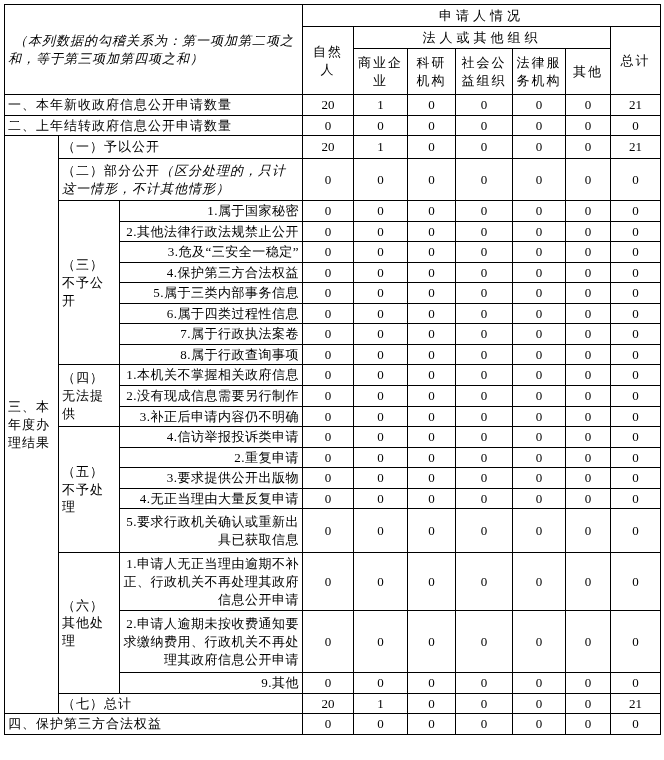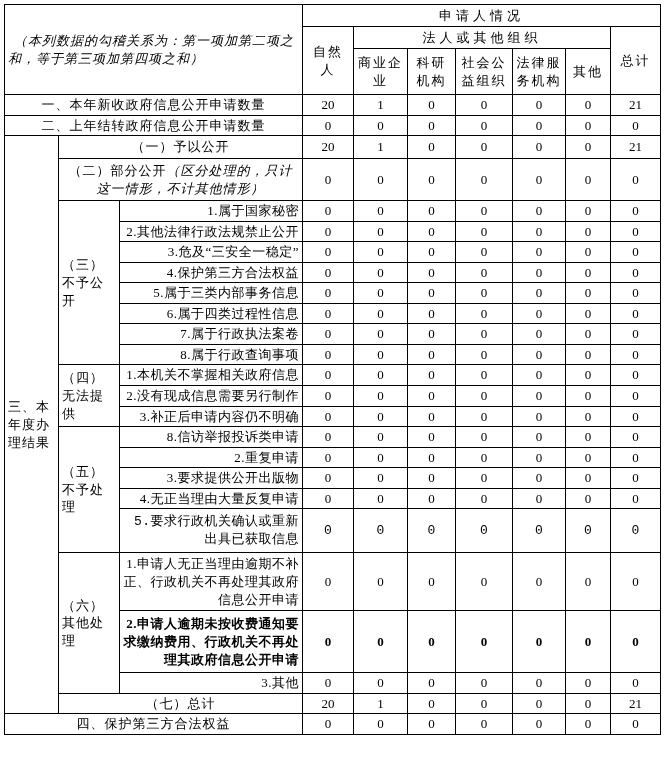--- a/index.html
+++ b/index.html
@@ -46,21 +46,21 @@
     font-size: 12px;
     line-height: 2.0;
     letter-spacing: 1px;
     padding: 4px 6px 4px 8px;
     text-indent: 6px;
     vertical-align: middle;
   }
   
   td.lbl {
     letter-spacing: 1px;
-    text-align: center;
+    text-align: left;
   }
   td.sub {
     letter-spacing: 0.5px;
     text-align: right;
     line-height: 1.5;
   }
   td.cat {
     letter-spacing: 1px;
     text-align: left;
     line-height: 1.7;
@@ -80,23 +80,23 @@
   .kai {
     font-style: italic;
   }
   
   tr.h1  { height: 22px; }
   tr.h2  { height: 22px; }
   tr.h3  { height: 46px; }
   tr.r   { height: 19px; }
   tr.r1a { height: 23px; }
   tr.r2l { height: 42px; margin-left: 30px; }
-  tr.r2b { height: 44px; font-family: Liberation Mono, monospace; }
+  tr.r2b { height: 44px; }
   tr.r3a { height: 58px; }
-  tr.r3b { height: 62px; font-weight: bold; }
+  tr.r3b { height: 62px; }
 </style>
 </head>
 <body>
 
 <div class="page">
 <table class="stats">
   <colgroup>
     <col style="width:54px">
         <col style="width:61px">
         <col style="width:183px">
@@ -281,21 +281,21 @@
     <td class="num">0</td>
     <td class="num">0</td>
     <td class="num">0</td>
     <td class="num">0</td>
     <td class="num">0</td>
     <td class="num">0</td>
   </tr>
 
   <tr class="r">
     <td class="cat" rowspan="5">（五）不予处理</td>
-    <td class="sub">8.信访举报投诉类申请</td>
+    <td class="sub">4.信访举报投诉类申请</td>
     <td class="num">0</td>
     <td class="num">0</td>
     <td class="num">0</td>
     <td class="num">0</td>
     <td class="num">0</td>
     <td class="num">0</td>
     <td class="num">0</td>
   </tr>
   <tr class="r">
     <td class="sub">2.重复申请</td>
@@ -353,21 +353,21 @@
     <td class="sub">2.申请人逾期未按收费通知要求缴纳费用、行政机关不再处理其政府信息公开申请</td>
     <td class="num">0</td>
     <td class="num">0</td>
     <td class="num">0</td>
     <td class="num">0</td>
     <td class="num">0</td>
     <td class="num">0</td>
     <td class="num">0</td>
   </tr>
   <tr class="r">
-    <td class="sub">3.其他</td>
+    <td class="sub">9.其他</td>
     <td class="num">0</td>
     <td class="num">0</td>
     <td class="num">0</td>
     <td class="num">0</td>
     <td class="num">0</td>
     <td class="num">0</td>
     <td class="num">0</td>
   </tr>
 
   <tr class="r">

